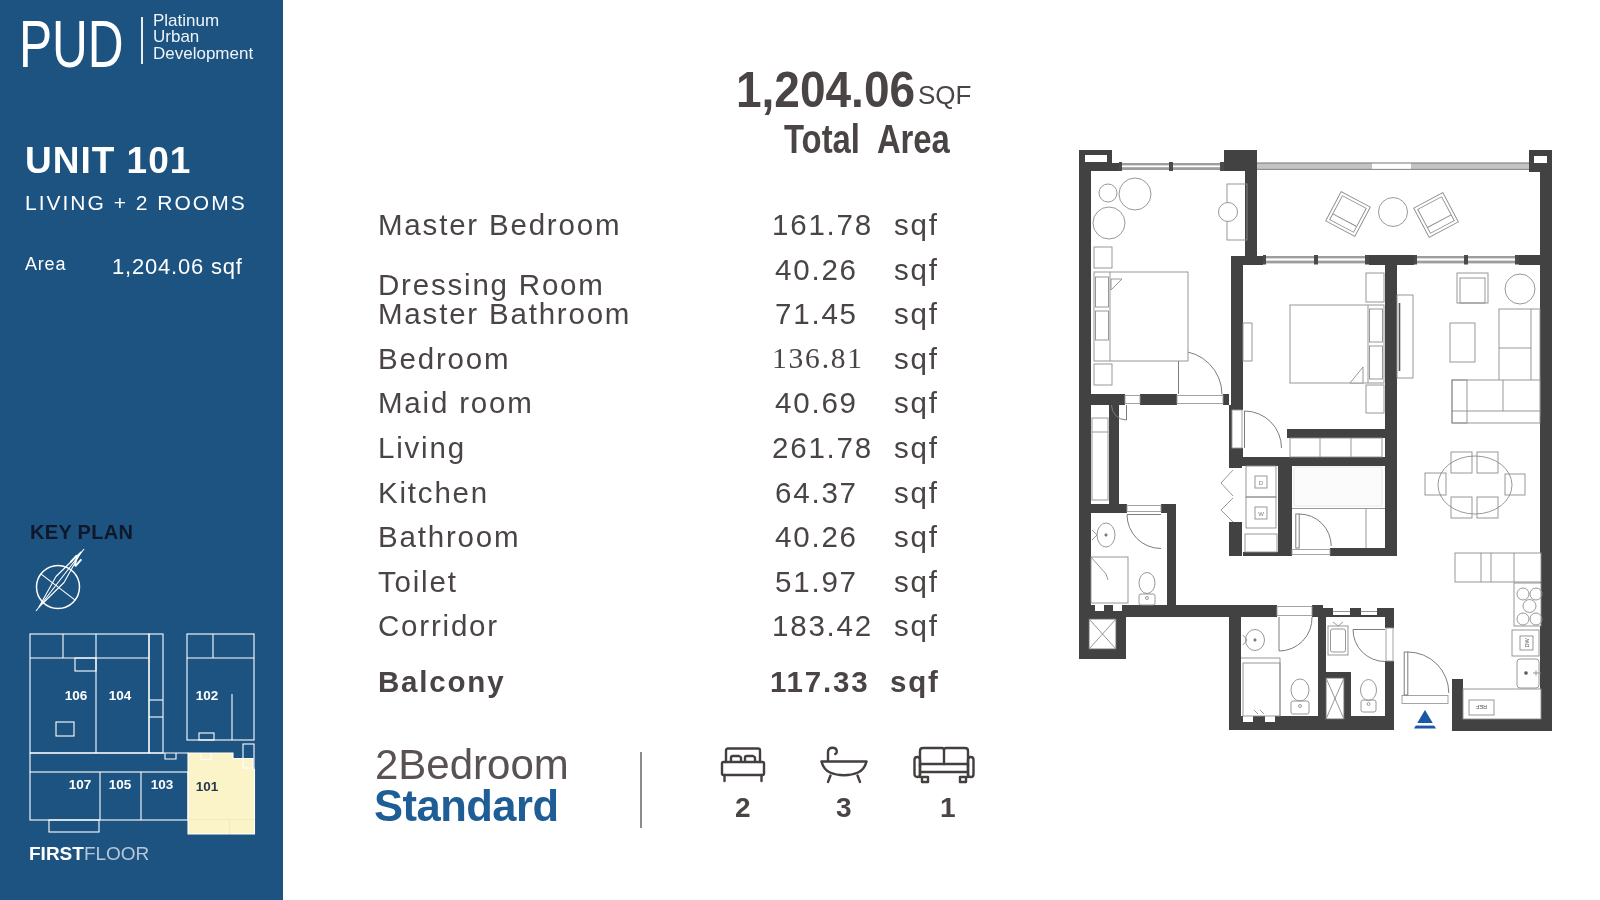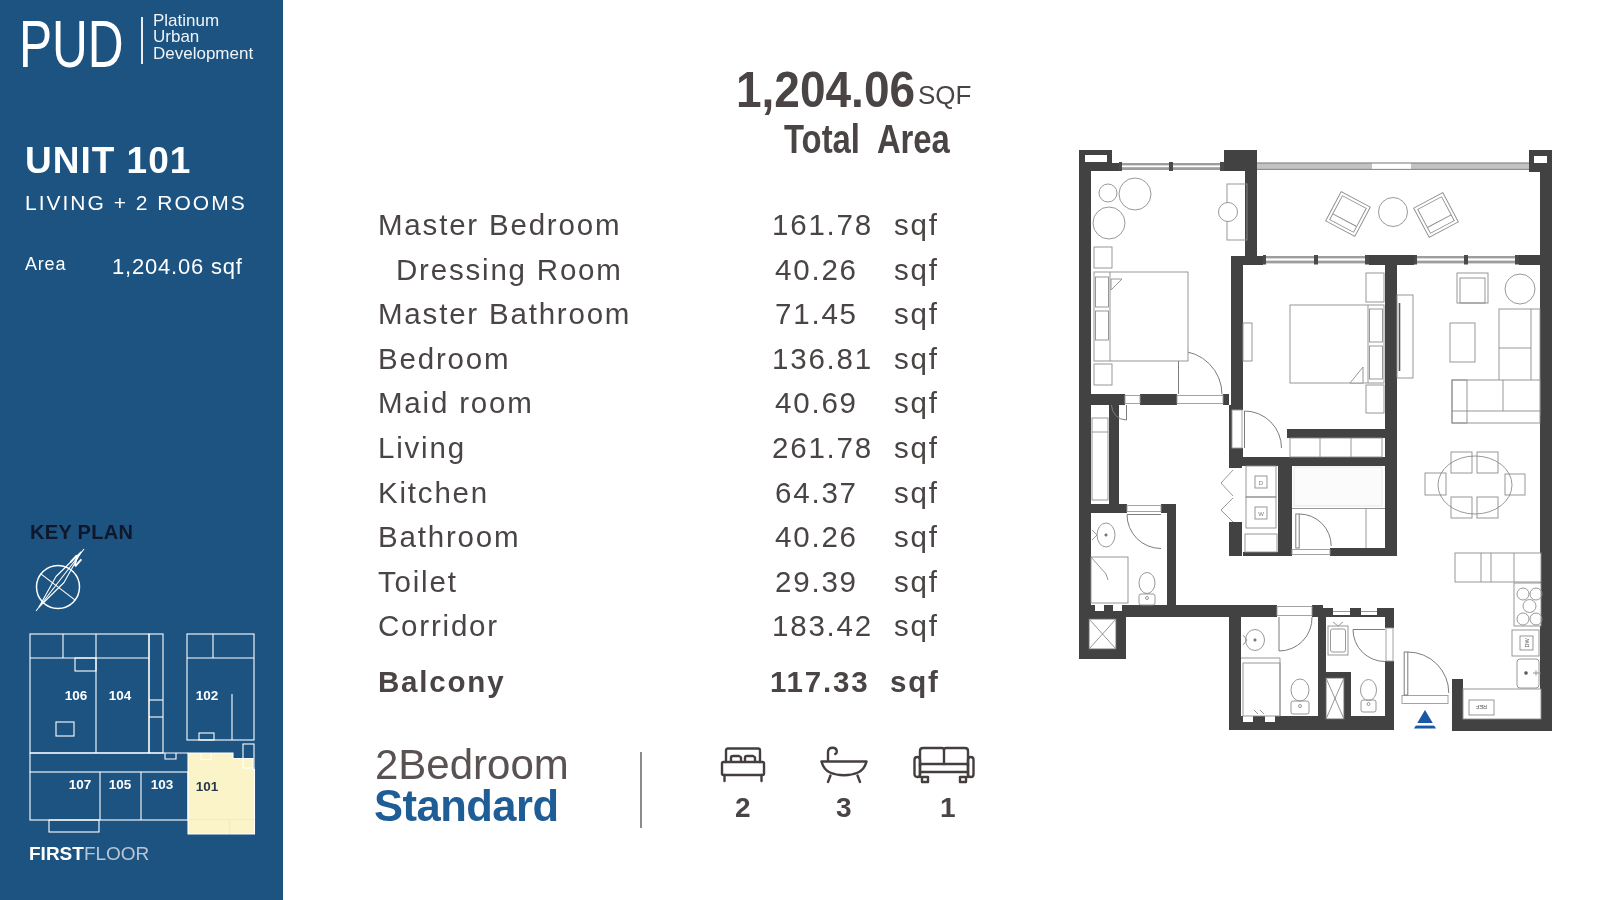--- a/index.html
+++ b/index.html
@@ -93,50 +93,50 @@
 <div class="abs dk" style="left:736px;top:61px;font-size:50px;font-weight:700;transform:scaleX(0.92);transform-origin:left top;">1,204.06</div>
 <div class="abs dk" style="left:918px;top:80px;font-size:26px;">SQF</div>
 <div class="abs dk" style="left:784px;top:117px;font-size:40px;font-weight:700;transform:scaleX(0.82);transform-origin:left top;">Total&nbsp; Area</div>
 
 <div class="abs dk" id="table" style="left:0;top:0;font-size:29.5px;letter-spacing:1.8px;">
 
   <div class="abs" style="left:378px;top:208px;">Master Bedroom</div>
   <div class="abs" style="left:772px;top:208px;">161.78</div>
   <div class="abs" style="left:894px;top:208px;">sqf</div>
 
-  <div class="abs" style="left:378px;top:253px;margin-left:18px;">Dressing Room</div>
+  <div class="abs" style="left:378px;top:268px;">Dressing Room</div>
   <div class="abs" style="left:775px;top:253px;">40.26</div>
   <div class="abs" style="left:894px;top:253px;">sqf</div>
 
   <div class="abs" style="left:378px;top:297px;">Master Bathroom</div>
   <div class="abs" style="left:775px;top:297px;">71.45</div>
   <div class="abs" style="left:894px;top:297px;">sqf</div>
 
   <div class="abs" style="left:378px;top:342px;">Bedroom</div>
-  <div class="abs" style="left:772px;top:342px;">136.81</div>
+  <div class="abs" style="left:772px;top:342px;font-family:Liberation Serif, serif;">136.81</div>
   <div class="abs" style="left:894px;top:342px;">sqf</div>
 
   <div class="abs" style="left:378px;top:386px;">Maid room</div>
   <div class="abs" style="left:775px;top:386px;">40.69</div>
   <div class="abs" style="left:894px;top:386px;">sqf</div>
 
   <div class="abs" style="left:378px;top:431px;">Living</div>
   <div class="abs" style="left:772px;top:431px;">261.78</div>
   <div class="abs" style="left:894px;top:431px;">sqf</div>
 
   <div class="abs" style="left:378px;top:476px;">Kitchen</div>
   <div class="abs" style="left:775px;top:476px;">64.37</div>
   <div class="abs" style="left:894px;top:476px;">sqf</div>
 
   <div class="abs" style="left:378px;top:520px;">Bathroom</div>
   <div class="abs" style="left:775px;top:520px;">40.26</div>
   <div class="abs" style="left:894px;top:520px;">sqf</div>
 
   <div class="abs" style="left:378px;top:565px;">Toilet</div>
-  <div class="abs" style="left:775px;top:565px;">29.39</div>
+  <div class="abs" style="left:775px;top:565px;">51.97</div>
   <div class="abs" style="left:894px;top:565px;">sqf</div>
 
   <div class="abs" style="left:378px;top:609px;">Corridor</div>
   <div class="abs" style="left:772px;top:609px;">183.42</div>
   <div class="abs" style="left:894px;top:609px;">sqf</div>
 
   <div class="abs" style="left:378px;top:665px;font-weight:700;">Balcony</div>
   <div class="abs" style="left:770px;top:665px;font-weight:700;">117.33</div>
   <div class="abs" style="left:890px;top:665px;font-weight:700;">sqf</div>
 </div>

